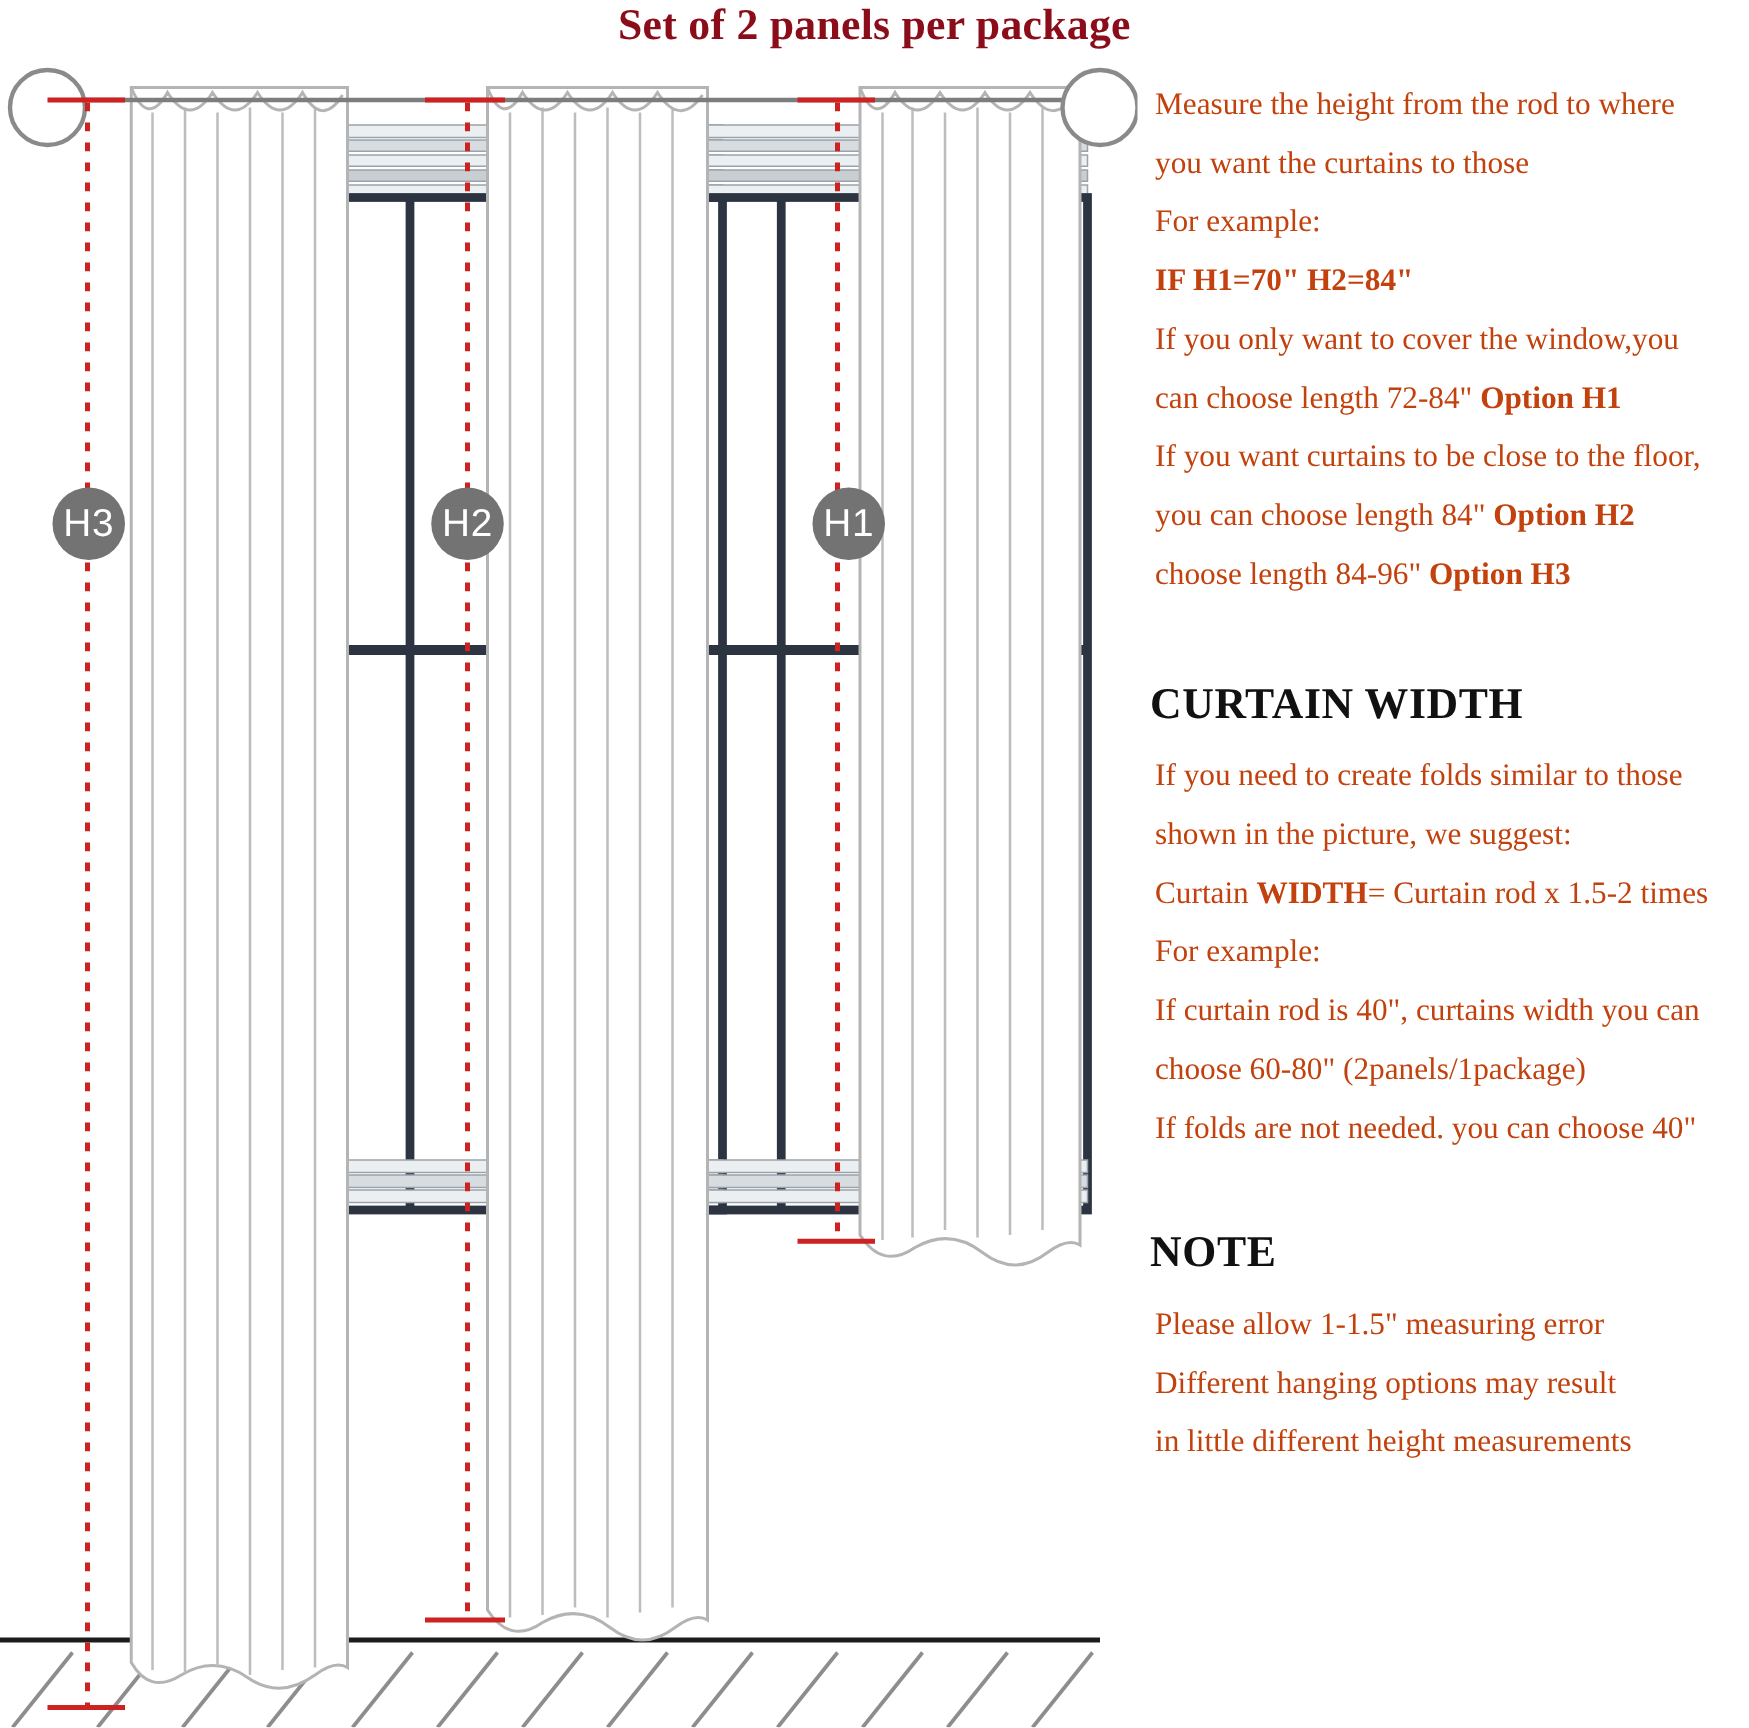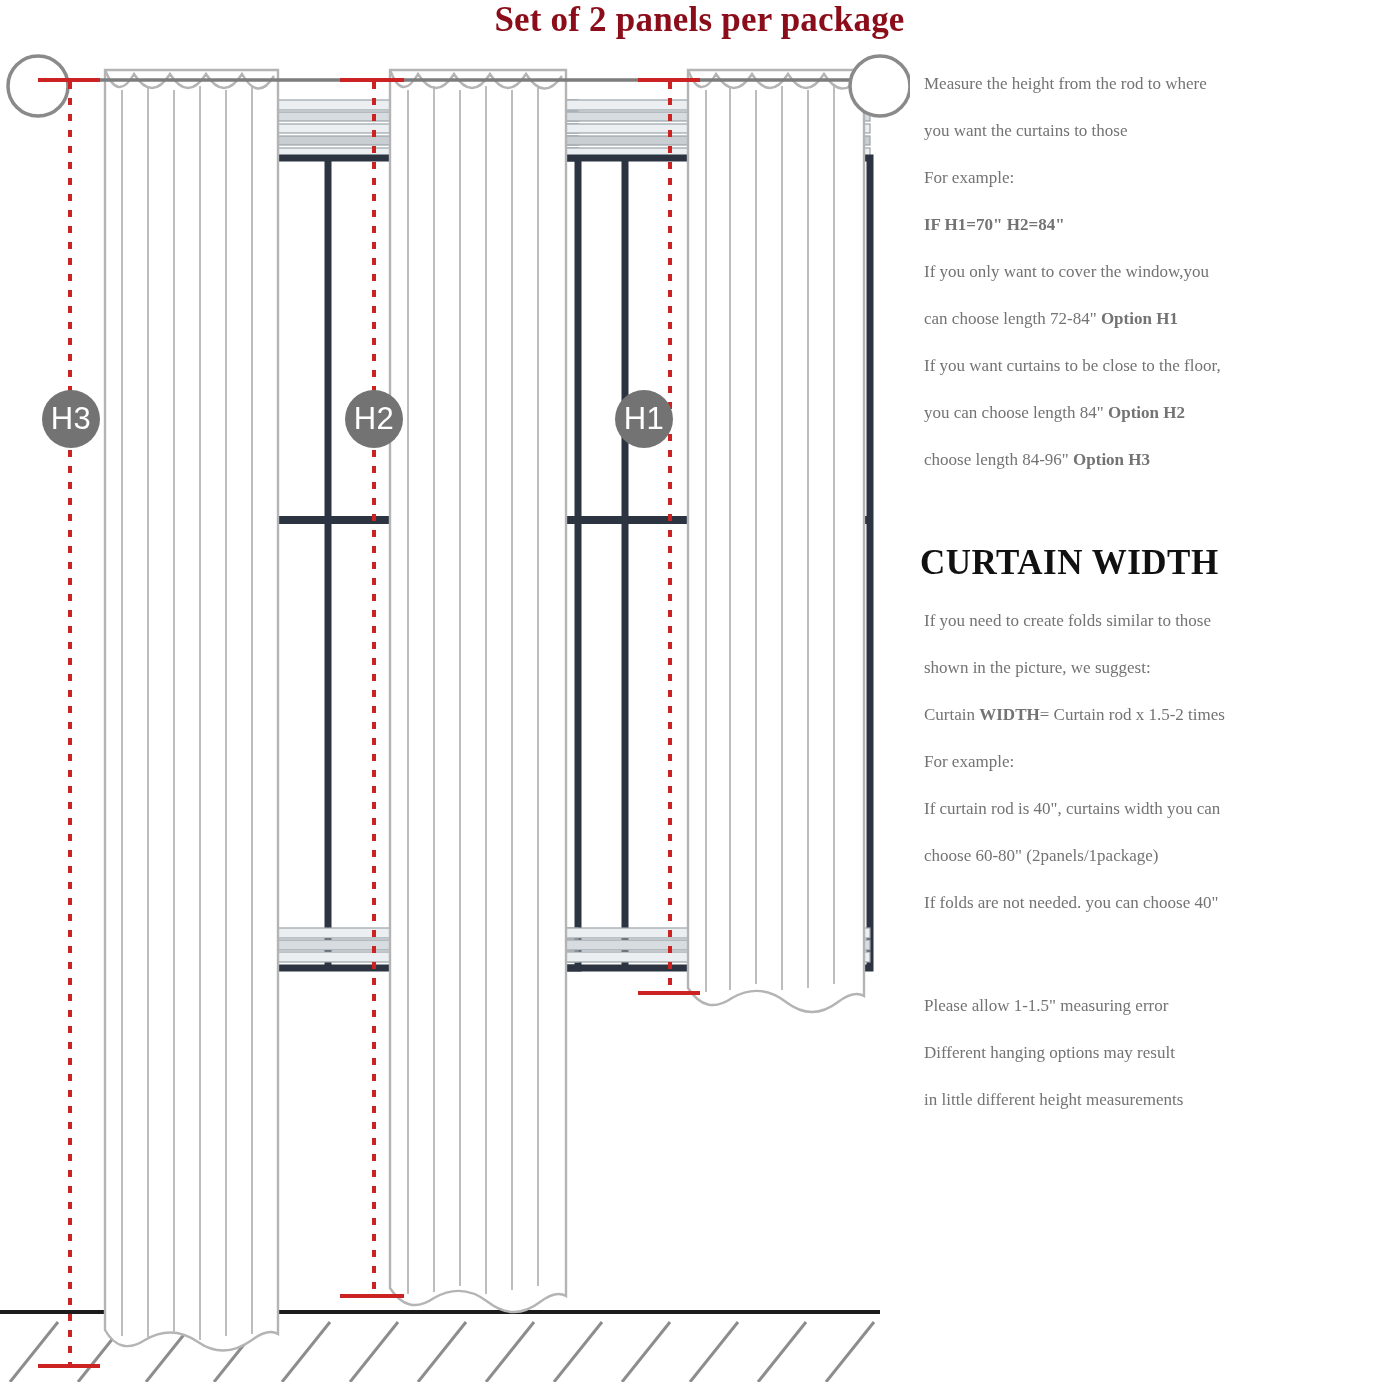--- a/index.html
+++ b/index.html
@@ -69,22 +69,22 @@
   .sec-title {
     font-family: "Liberation Serif", serif;
     font-weight: bold;
     font-size: 35px;
     color: #111111;
     letter-spacing: 0.5px;
     margin: 0 0 14px 0;
   }
   .sec-body {
     font-family: "Liberation Serif", serif;
-    font-size: 17px;
-    color: #737373;
+    font-size: 25px;
+    color: #c2410c;
     line-height: 47px;
     margin: 0 0 0 4px;
   }
   .sec-body .b { font-weight: bold; }
   .gap-1 { height: 60px; }
   .gap-2 { height: 56px; }
   .ln { display: block; white-space: nowrap; }
 </style>
 </head>
 <body>
@@ -219,21 +219,21 @@
 
       <g>
         <line x1="638" y1="40" x2="700" y2="40" stroke="#cc2222" stroke-width="4"></line>
         <line x1="670" y1="42" x2="670" y2="952" stroke="#cc2222" stroke-width="4" stroke-dasharray="7 9"></line>
         <line x1="638" y1="953" x2="700" y2="953" stroke="#cc2222" stroke-width="4"></line>
       </g>
     </svg>
 
     <div class="hlabel" style="left:42px;  top:350px;">H3</div>
     <div class="hlabel" style="left:345px; top:350px;">H2</div>
-    <div class="hlabel" style="left:615px; top:350px;">H1</div>
+    <div class="hlabel" style="left:650px; top:350px;">H1</div>
   </div>
 
   <div class="text-col">
 
     <div class="sec-body">
       <span class="ln">Measure the height from the rod to where</span>
       <span class="ln">you want the curtains to those</span>
       <span class="ln">For example:</span>
       <span class="ln b">IF H1=70"  H2=84"</span>
       <span class="ln">If you only want to cover the window,you</span>
@@ -251,20 +251,21 @@
       <span class="ln">shown in the picture, we suggest:</span>
       <span class="ln"><span>Curtain </span><span class="b">WIDTH</span><span>= Curtain rod x 1.5-2 times</span></span>
       <span class="ln">For example:</span>
       <span class="ln">If curtain rod is 40", curtains width you can</span>
       <span class="ln">choose 60-80" (2panels/1package)</span>
       <span class="ln">If folds are not needed. you can choose 40"</span>
     </div>
 
     <div class="gap-2"></div>
 
+    <h2 class="sec-title">NOTE</h2>
     <div class="sec-body">
       <span class="ln">Please allow 1-1.5" measuring error</span>
       <span class="ln">Different hanging options may result</span>
       <span class="ln">in little different height measurements</span>
     </div>
   </div>
 
 </div>
 
 </body></html>

